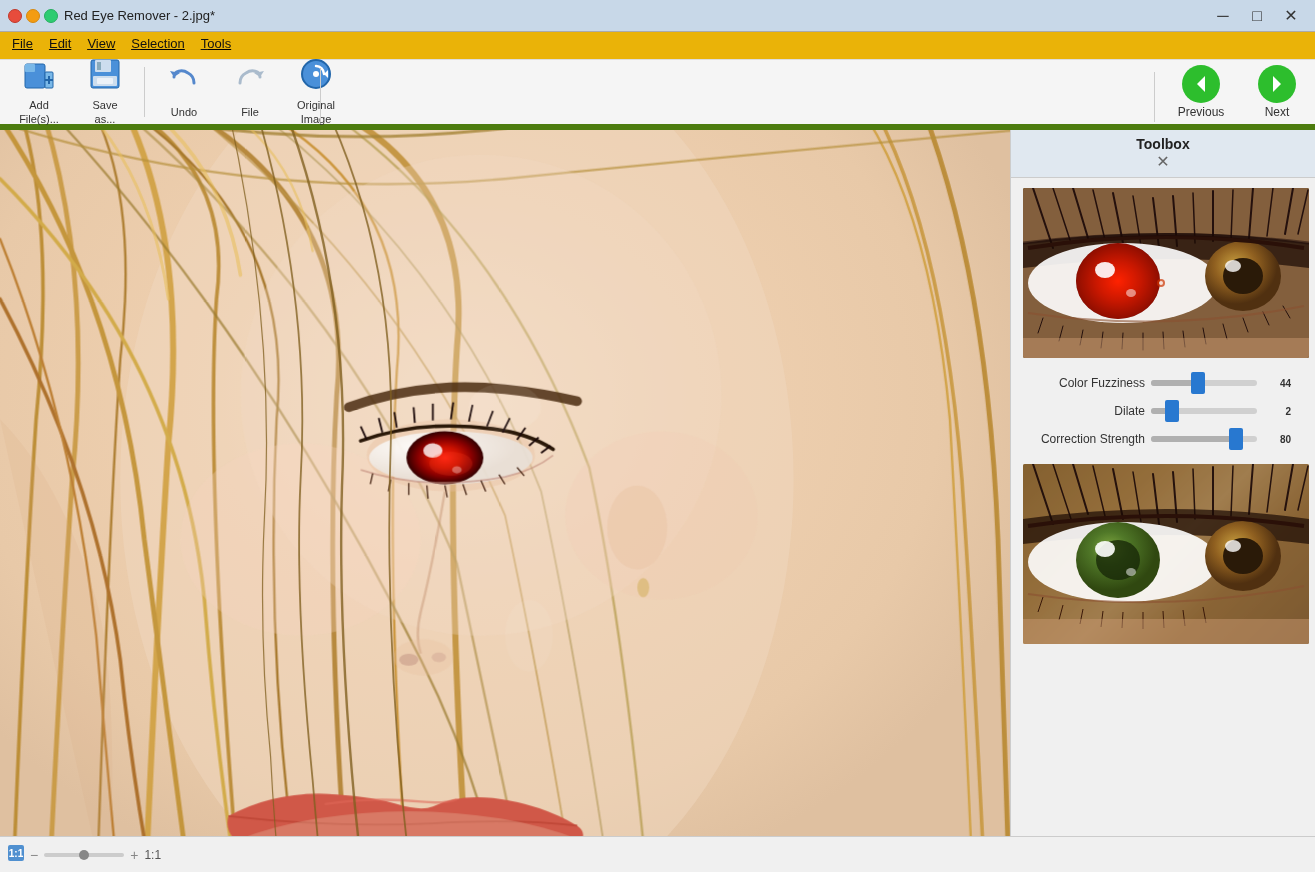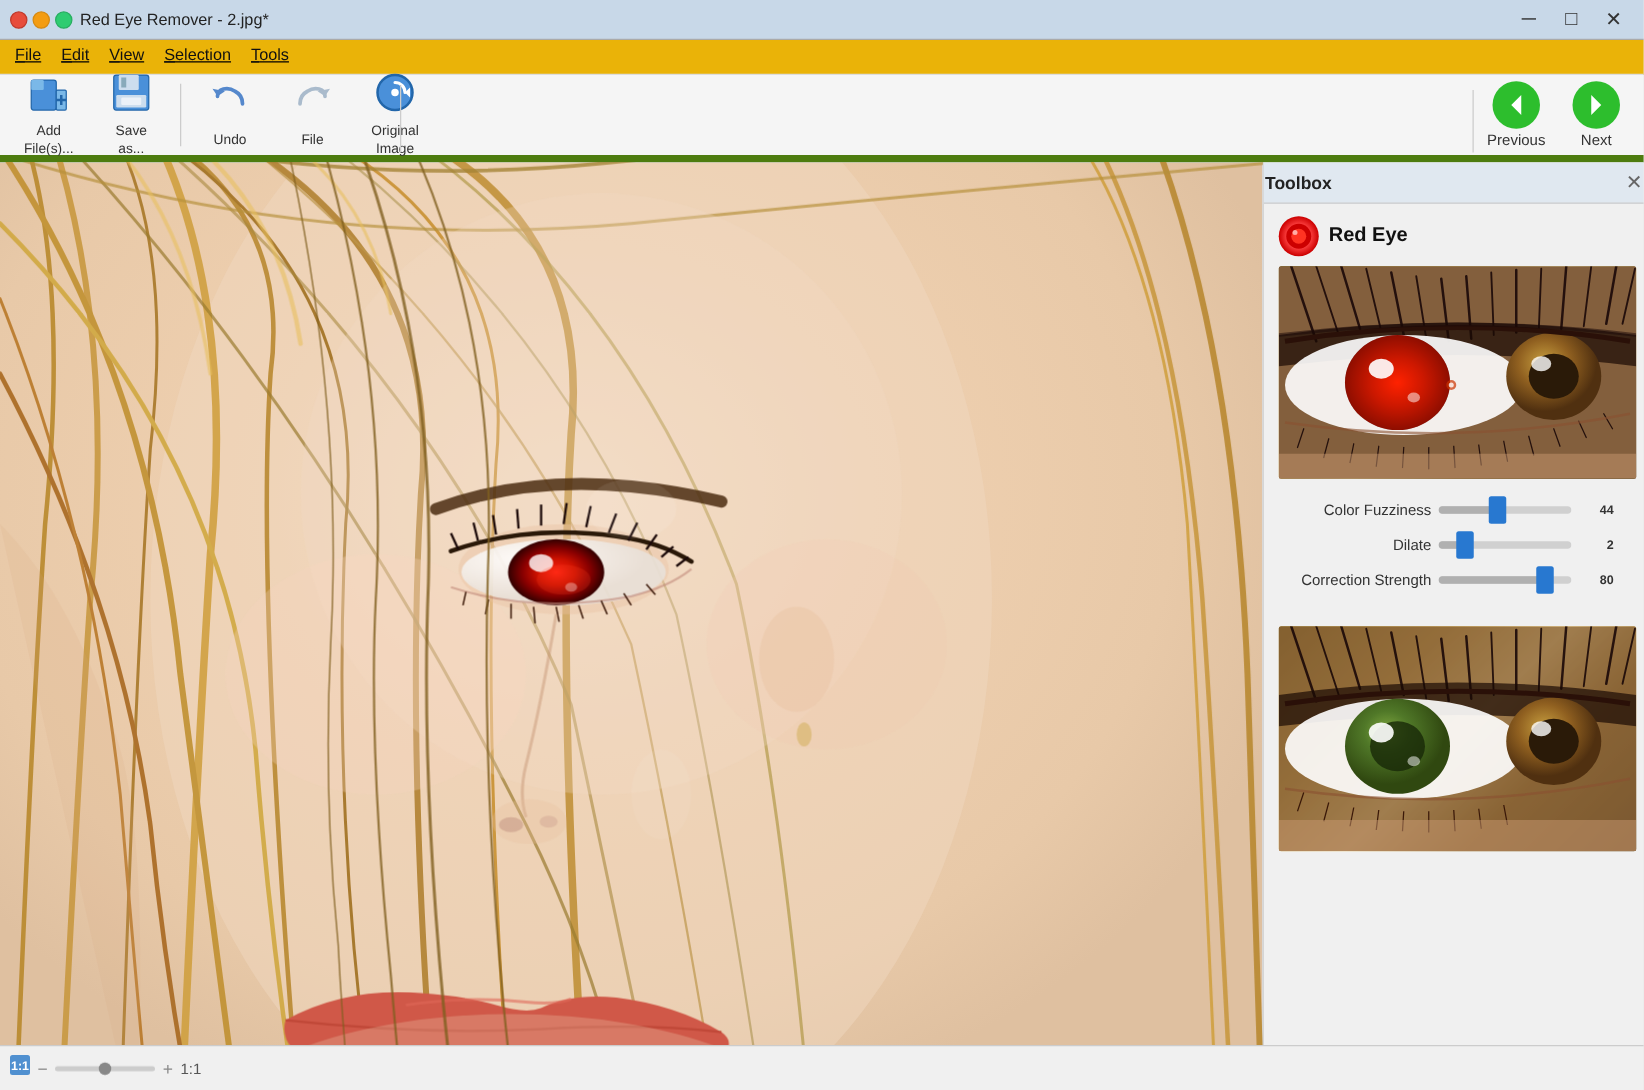--- a/index.html
+++ b/index.html
@@ -67,21 +67,21 @@
       gap: 2px;
     }
     .toolbar-btn .icon { font-size: 28px; }
     .toolbar-btn .label { font-size: 11px; color: #333; text-align: center; line-height: 1.2; }
     .toolbar-separator { width: 1px; height: 50px; background: #ccc; margin: 0 4px; }
     .toolbar-right {
       position: absolute;
       right: 8px;
       display: flex;
       align-items: flex-end;
-      gap: 4px;
+      gap: 16px;
     }
     .nav-btn {
       width: 60px;
       height: 60px;
       display: flex;
       flex-direction: column;
       align-items: center;
       justify-content: center;
       cursor: pointer;
       border: none;
@@ -127,20 +127,21 @@
     .toolbox-header {
       background: #e0e8f0;
       padding: 6px 1px;
       font-size: 14px;
       font-weight: 600;
       color: #222;
       border-bottom: 1px solid #ccc;
       display: flex;
       justify-content: space-between;
       align-items: center;
+      flex-direction: column;
     }
     .toolbox-close { cursor: pointer; font-size: 16px; color: #666; border: none; background: none; }
 
     .red-eye-section { padding: 10px 12px; }
     .red-eye-title-row {
       display: flex;
       align-items: center;
       gap: 8px;
       margin-bottom: 8px;
     }
@@ -168,21 +169,21 @@
       height: 180px;
       background: linear-gradient(135deg, #8b6914 0%, #c49a3c 30%, #f0d080 50%, #a07828 70%, #6b4c18 100%);
       border-radius: 2px;
       margin-bottom: 10px;
       position: relative;
       overflow: hidden;
     }
 
     
     .controls-section {
-      padding: 8px 12px 16px 12px;
+      padding: 8px 12px 4px 12px;
     }
     .control-row {
       display: flex;
       align-items: center;
       margin-bottom: 14px;
       gap: 6px;
     }
     .control-label { font-size: 12px; color: #333; min-width: 110px; text-align: right; }
     .slider-track {
       flex: 1;
@@ -502,30 +503,20 @@
     </div>
   </div>
 
   <div class="toolbox-panel">
     <div class="toolbox-header">
       <span>Toolbox</span>
       <button class="toolbox-close">✕</button>
     </div>
 
     <div class="red-eye-section">
-      <div class="red-eye-title-row">
-        <div class="red-eye-icon">
-          <svg width="24" height="24" viewBox="0 0 24 24">
-            <circle cx="12" cy="12" r="10" fill="#cc0000"></circle>
-            <circle cx="12" cy="12" r="6" fill="#ff3322"></circle>
-            <circle cx="9" cy="9" r="2" fill="white" opacity="0.6"></circle>
-          </svg>
-        </div>
-        <span class="red-eye-label">Red Eye</span>
-      </div>
 
       <div class="eye-preview">
         <svg width="286" height="170" viewBox="0 0 286 170" xmlns="http://www.w3.org/2000/svg">
           <defs>
             <radialGradient id="eyeGrad2" cx="50%" cy="50%" r="50%">
               <stop offset="0%" stop-color="#ff2200"></stop>
               <stop offset="50%" stop-color="#aa1100"></stop>
               <stop offset="100%" stop-color="#440000"></stop>
             </radialGradient>
             <radialGradient id="irisGrad2" cx="40%" cy="35%" r="55%">

